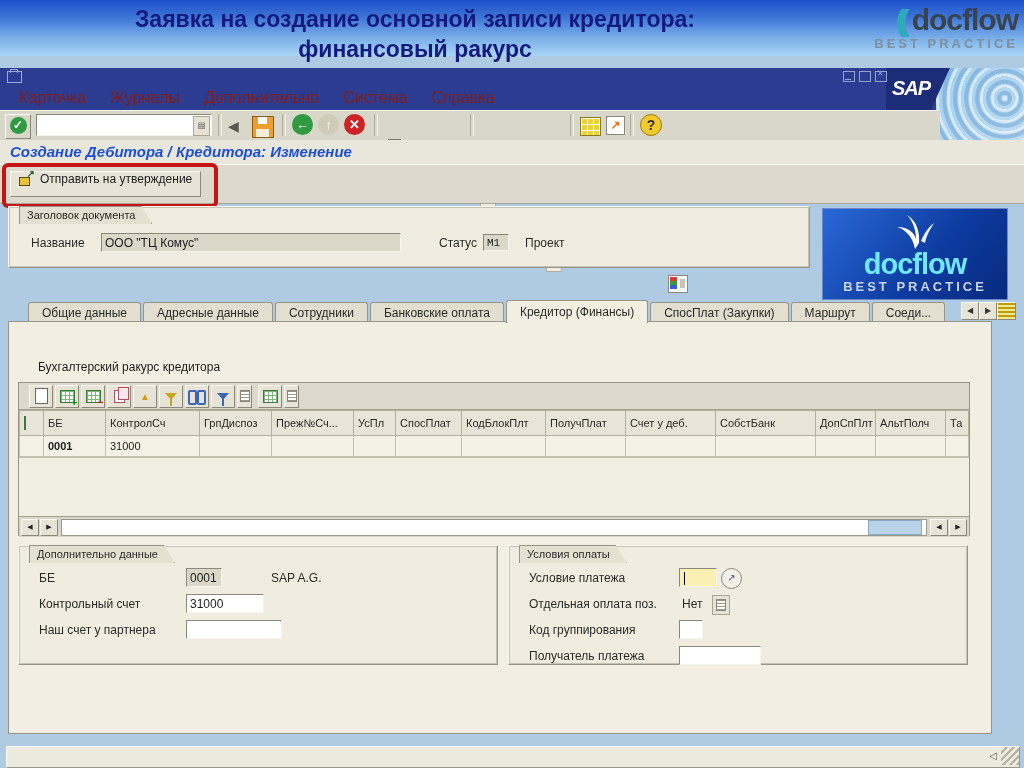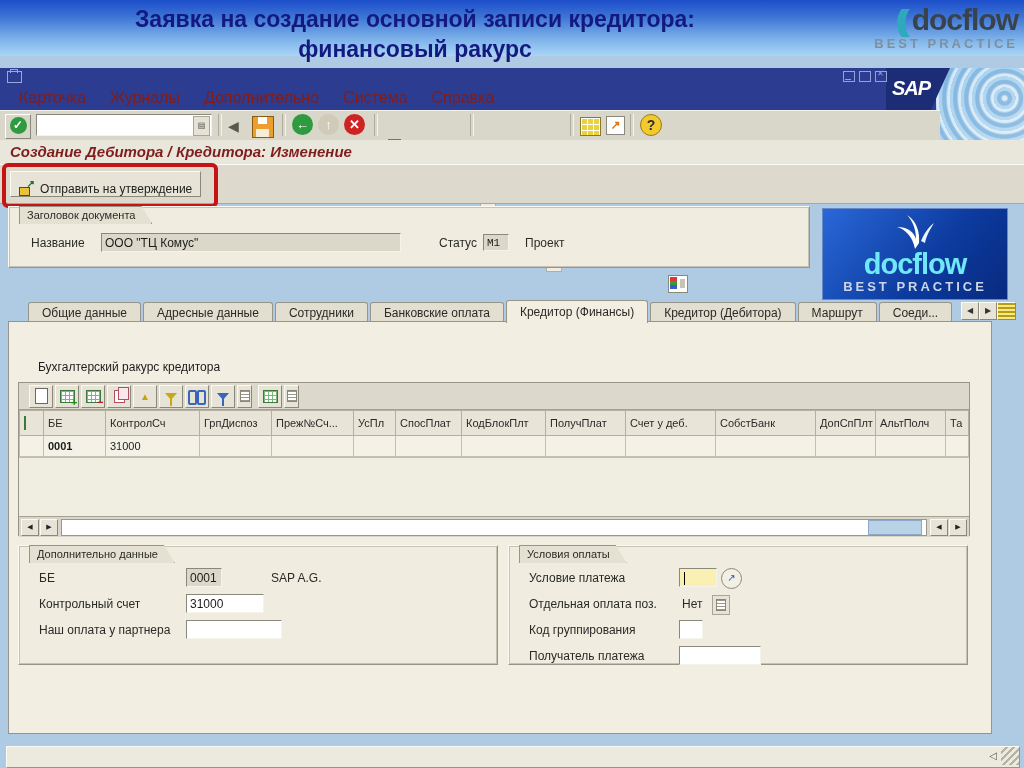--- a/index.html
+++ b/index.html
@@ -64,26 +64,26 @@
   .newsess{width:19px;height:17px;background:#e8d23d;border:1px solid #8a7a20;
     background-image:linear-gradient(#fff 1px,transparent 1px),linear-gradient(90deg,#fff 1px,transparent 1px);background-size:6px 6px}
   .shortcut{width:17px;height:17px;background:#fff;border:1px solid #8a887b;color:#e07818;font-weight:bold;font-size:12px;line-height:16px;text-align:center}
   .helpc{width:20px;height:20px;border-radius:50%;background:#f2ca2e;border:1px solid #9a7d10;color:#2c2c2c;font-weight:bold;text-align:center;line-height:20px;font-size:14px}
   .custic{width:18px;height:16px;background:#fff;border:1px solid #8a887b;position:relative}
   .custic::before{content:"";position:absolute;left:1px;top:1px;width:7px;height:12px;background:linear-gradient(#d43a3a 33%,#3a9a3a 33% 66%,#3a5ad4 66%)}
   .custic::after{content:"";position:absolute;right:2px;top:3px;width:5px;height:9px;background:#c8c4b4}
 
   
   .screen-titlebar{left:0;top:140px;width:1024px;height:24px;background:#e9e7db;border-bottom:1px solid #c2bfb0}
-  .screen-title{left:10px;top:143px;color:#7f1d1d;font-weight:bold;font-style:italic;font-size:15px}
+  .screen-title{left:10px;top:143px;color:#1d4ed8;font-weight:bold;font-style:italic;font-size:15px}
 
   
   .apptoolbar{left:0;top:164px;width:1024px;height:38px;background:#ddd9cd;
     border-top:1px solid #fbfaf4;border-bottom:1px solid #aaa79a}
-  .submit-btn{left:10px;top:171px;height:24px;display:flex;align-items:flex-end;gap:5px;padding:0 8px;
+  .submit-btn{left:10px;top:171px;height:24px;display:flex;align-items:flex-start;gap:5px;padding:0 8px;
     background:#e7e4d7;border:1px solid;border-color:#fbfaf3 #8a887b #8a887b #fbfaf3;font-size:12px;color:#22221e;cursor:pointer}
   .wf-ic{width:16px;height:14px;position:relative}
   .wf-ic::before{content:"";position:absolute;left:0;bottom:0;width:9px;height:7px;background:#e8c23a;border:1px solid #5a4a10}
   .wf-ic::after{content:"↗";position:absolute;right:0;top:-4px;font-size:10px;color:#2a6a2a;font-weight:bold}
   .red-annot{left:2px;top:163px;width:208px;height:37px;border:4px solid #c41414;border-radius:6px;pointer-events:none}
 
   
   .groupbox{background:#f0ede0;border:1px solid;border-color:#fbfaf3 #97958a #97958a #fbfaf3;box-shadow:0 0 0 1px #c6c3b4 inset}
   .group-tab{position:absolute;left:10px;top:-1px;height:17px;line-height:17px;background:#e4e1d3;
     border:1px solid #97958a;border-bottom:none;padding:0 16px 0 7px;font-size:11px;color:#2a2a26;
@@ -263,21 +263,21 @@
   <div class="clogo-brand">docflow</div>
   <div class="clogo-tag">BEST PRACTICE</div>
 </div>
 
 <div class="abs tabs">
   <div class="tab">Общие данные</div>
   <div class="tab">Адресные данные</div>
   <div class="tab">Сотрудники</div>
   <div class="tab">Банковские оплата</div>
   <div class="tab active">Кредитор (Финансы)</div>
-  <div class="tab">Кредитор (Дебитора)</div>
+  <div class="tab">СпосПлат (Закупки)</div>
   <div class="tab">Маршрут</div>
   <div class="tab cut">Соеди...</div>
 </div>
 <div class="abs tabscroll" style="left:961px">◀</div>
 <div class="abs tabscroll" style="left:979px">▶</div>
 <div class="abs tabscroll tablist-ic" style="left:997px;width:17px"></div>
 
 <div class="abs tabcontent"></div>
 <span class="abs" style="left:38px;top:360px;font-size:12px;z-index:4">Бухгалтерский ракурс кредитора</span>
 
@@ -387,21 +387,21 @@
     <div class="grp-row">
       <span class="grp-label">БЕ</span>
       <div class="field f-gray" style="left:167px;top:2px;width:36px">0001</div>
       <span class="grp-label" style="left:252px">SAP A.G.</span>
     </div>
     <div class="grp-row">
       <span class="grp-label">Контрольный счет</span>
       <div class="field f-white" style="left:167px;top:2px;width:78px">31000</div>
     </div>
     <div class="grp-row">
-      <span class="grp-label">Наш оплата у партнера</span>
+      <span class="grp-label">Наш счет у партнера</span>
       <div class="field f-white" style="left:167px;top:2px;width:96px"></div>
     </div>
   </div>
 </div>
 
 <div class="abs groupbox" style="left:508px;top:545px;width:458px;height:118px;z-index:4">
   <div class="group-tab">Условия оплаты</div>
   <div style="position:absolute;top:20px;left:0;right:0">
     <div class="grp-row">
       <span class="grp-label">Условие платежа</span>

